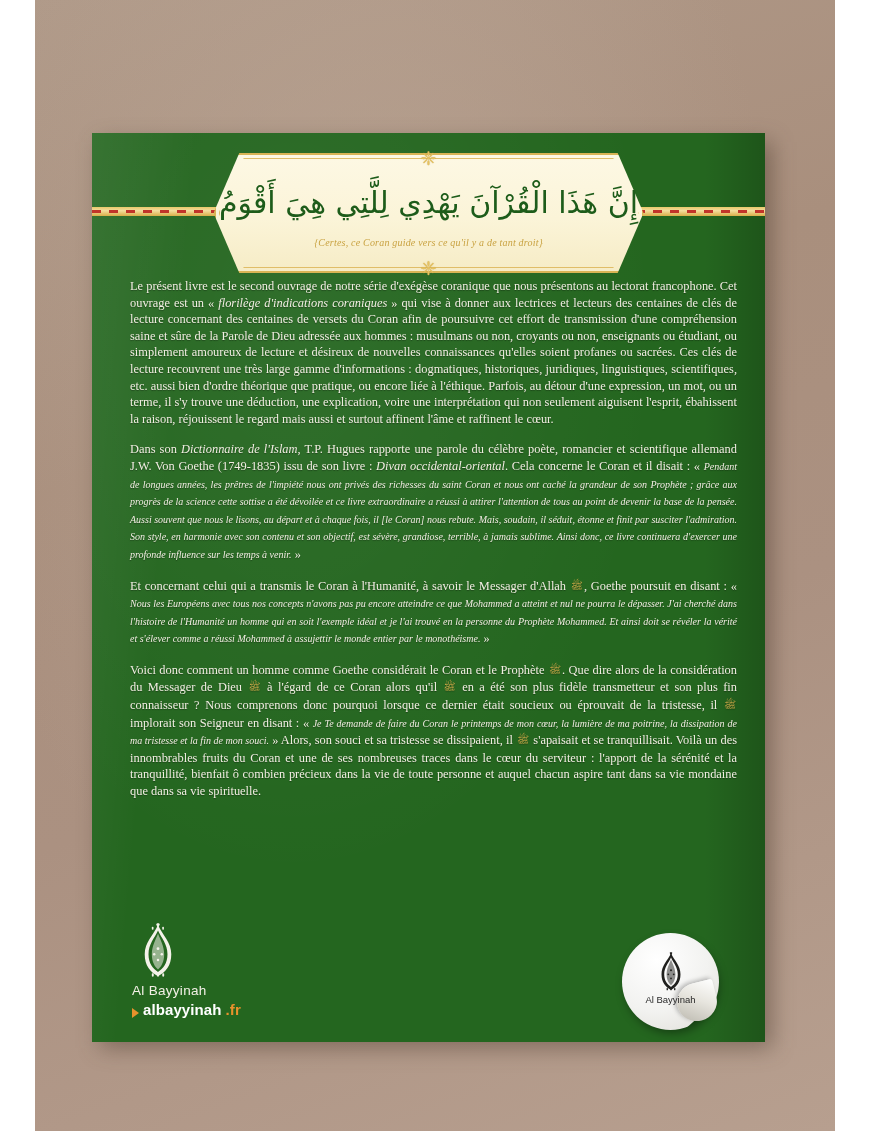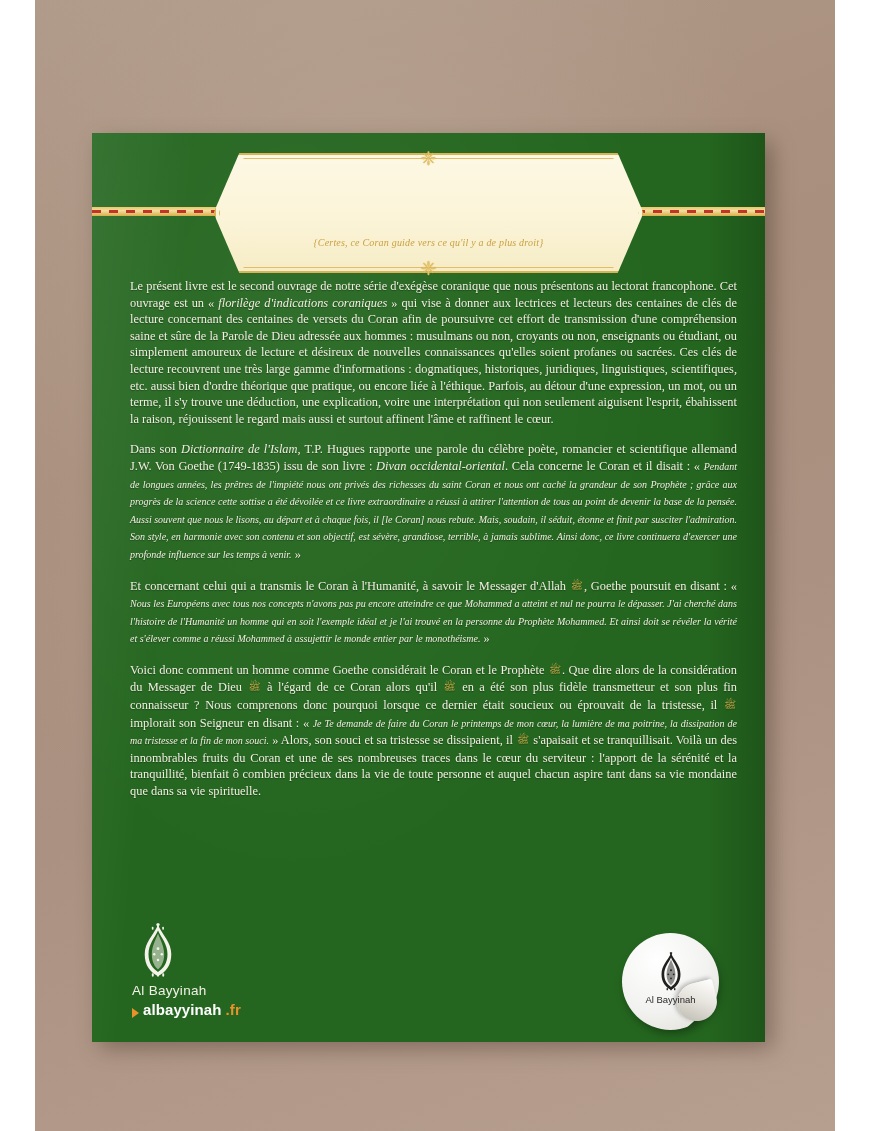--- a/index.html
+++ b/index.html
@@ -222,21 +222,22 @@
   <div id="book">
     <div id="book-sheen"></div>
 
     <div class="band"></div>
 
     <div id="cartouche-wrap">
       <div id="cartouche"></div>
       <div id="cartouche-inner"></div>
       <div class="orn top">❈</div>
       <div class="orn bot">❈</div>
-      <div id="french-line">{Certes, ce Coran guide vers ce qu'il y a de plus droit}</div>
+      <div id="arabic-line">إِنَّ هَذَا الْقُرْآنَ يَهْدِي لِلَّتِي هِيَ أَقْوَمُ</div>
+      <div id="french-line">{Certes, ce Coran guide vers ce qu'il y a de tant droit}</div>
     </div>
 
     <div id="content">
         <p class="para"><span>Le présent livre est le second ouvrage de notre série d'exégèse coranique que nous présentons au lectorat francophone. Cet ouvrage est un « </span><span class="it">florilège d'indications coraniques</span><span> » qui vise à donner aux lectrices et lecteurs des centaines de clés de lecture concernant des centaines de versets du Coran afin de poursuivre cet effort de transmission d'une compréhension saine et sûre de la Parole de Dieu adressée aux hommes : musulmans ou non, croyants ou non, enseignants ou étudiant, ou simplement amoureux de lecture et désireux de nouvelles connaissances qu'elles soient profanes ou sacrées. Ces clés de lecture recouvrent une très large gamme d'informations : dogmatiques, historiques, juridiques, linguistiques, scientifiques, etc. aussi bien d'ordre théorique que pratique, ou encore liée à l'éthique. Parfois, au détour d'une expression, un mot, ou un terme, il s'y trouve une déduction, une explication, voire une interprétation qui non seulement aiguisent l'esprit, ébahissent la raison, réjouissent le regard mais aussi et surtout affinent l'âme et raffinent le cœur.</span></p>
         <p class="para"><span>Dans son </span><span class="it">Dictionnaire de l'Islam</span><span>, T.P. Hugues rapporte une parole du célèbre poète, romancier et scientifique allemand J.W. Von Goethe (1749-1835) issu de son livre : </span><span class="it">Divan occidental-oriental</span><span>. Cela concerne le Coran et il disait : « </span><span class="q">Pendant de longues années, les prêtres de l'impiété nous ont privés des richesses du saint Coran et nous ont caché la grandeur de son Prophète ; grâce aux progrès de la science cette sottise a été dévoilée et ce livre extraordinaire a réussi à attirer l'attention de tous au point de devenir la base de la pensée. Aussi souvent que nous le lisons, au départ et à chaque fois, il [le Coran] nous rebute. Mais, soudain, il séduit, étonne et finit par susciter l'admiration. Son style, en harmonie avec son contenu et son objectif, est sévère, grandiose, terrible, à jamais sublime. Ainsi donc, ce livre continuera d'exercer une profonde influence sur les temps à venir.</span><span> »</span></p>
         <p class="para"><span>Et concernant celui qui a transmis le Coran à l'Humanité, à savoir le Messager d'Allah </span><span class="saw">ﷺ</span><span>, Goethe poursuit en disant : « </span><span class="q">Nous les Européens avec tous nos concepts n'avons pas pu encore atteindre ce que Mohammed a atteint et nul ne pourra le dépasser. J'ai cherché dans l'histoire de l'Humanité un homme qui en soit l'exemple idéal et je l'ai trouvé en la personne du Prophète Mohammed. Et ainsi doit se révéler la vérité et s'élever comme a réussi Mohammed à assujettir le monde entier par le monothéisme.</span><span> »</span></p>
         <p class="para"><span>Voici donc comment un homme comme Goethe considérait le Coran et le Prophète </span><span class="saw">ﷺ</span><span>. Que dire alors de la considération du Messager de Dieu </span><span class="saw">ﷺ</span><span> à l'égard de ce Coran alors qu'il </span><span class="saw">ﷺ</span><span> en a été son plus fidèle transmetteur et son plus fin connaisseur ? Nous comprenons donc pourquoi lorsque ce dernier était soucieux ou éprouvait de la tristesse, il </span><span class="saw">ﷺ</span><span> implorait son Seigneur en disant : « </span><span class="q">Je Te demande de faire du Coran le printemps de mon cœur, la lumière de ma poitrine, la dissipation de ma tristesse et la fin de mon souci.</span><span> » Alors, son souci et sa tristesse se dissipaient, il </span><span class="saw">ﷺ</span><span> s'apaisait et se tranquillisait. Voilà un des innombrables fruits du Coran et une de ses nombreuses traces dans le cœur du serviteur : l'apport de la sérénité et la tranquillité, bienfait ô combien précieux dans la vie de toute personne et auquel chacun aspire tant dans sa vie mondaine que dans sa vie spirituelle.</span></p>
       </div>
 
     <div id="logo-block">

